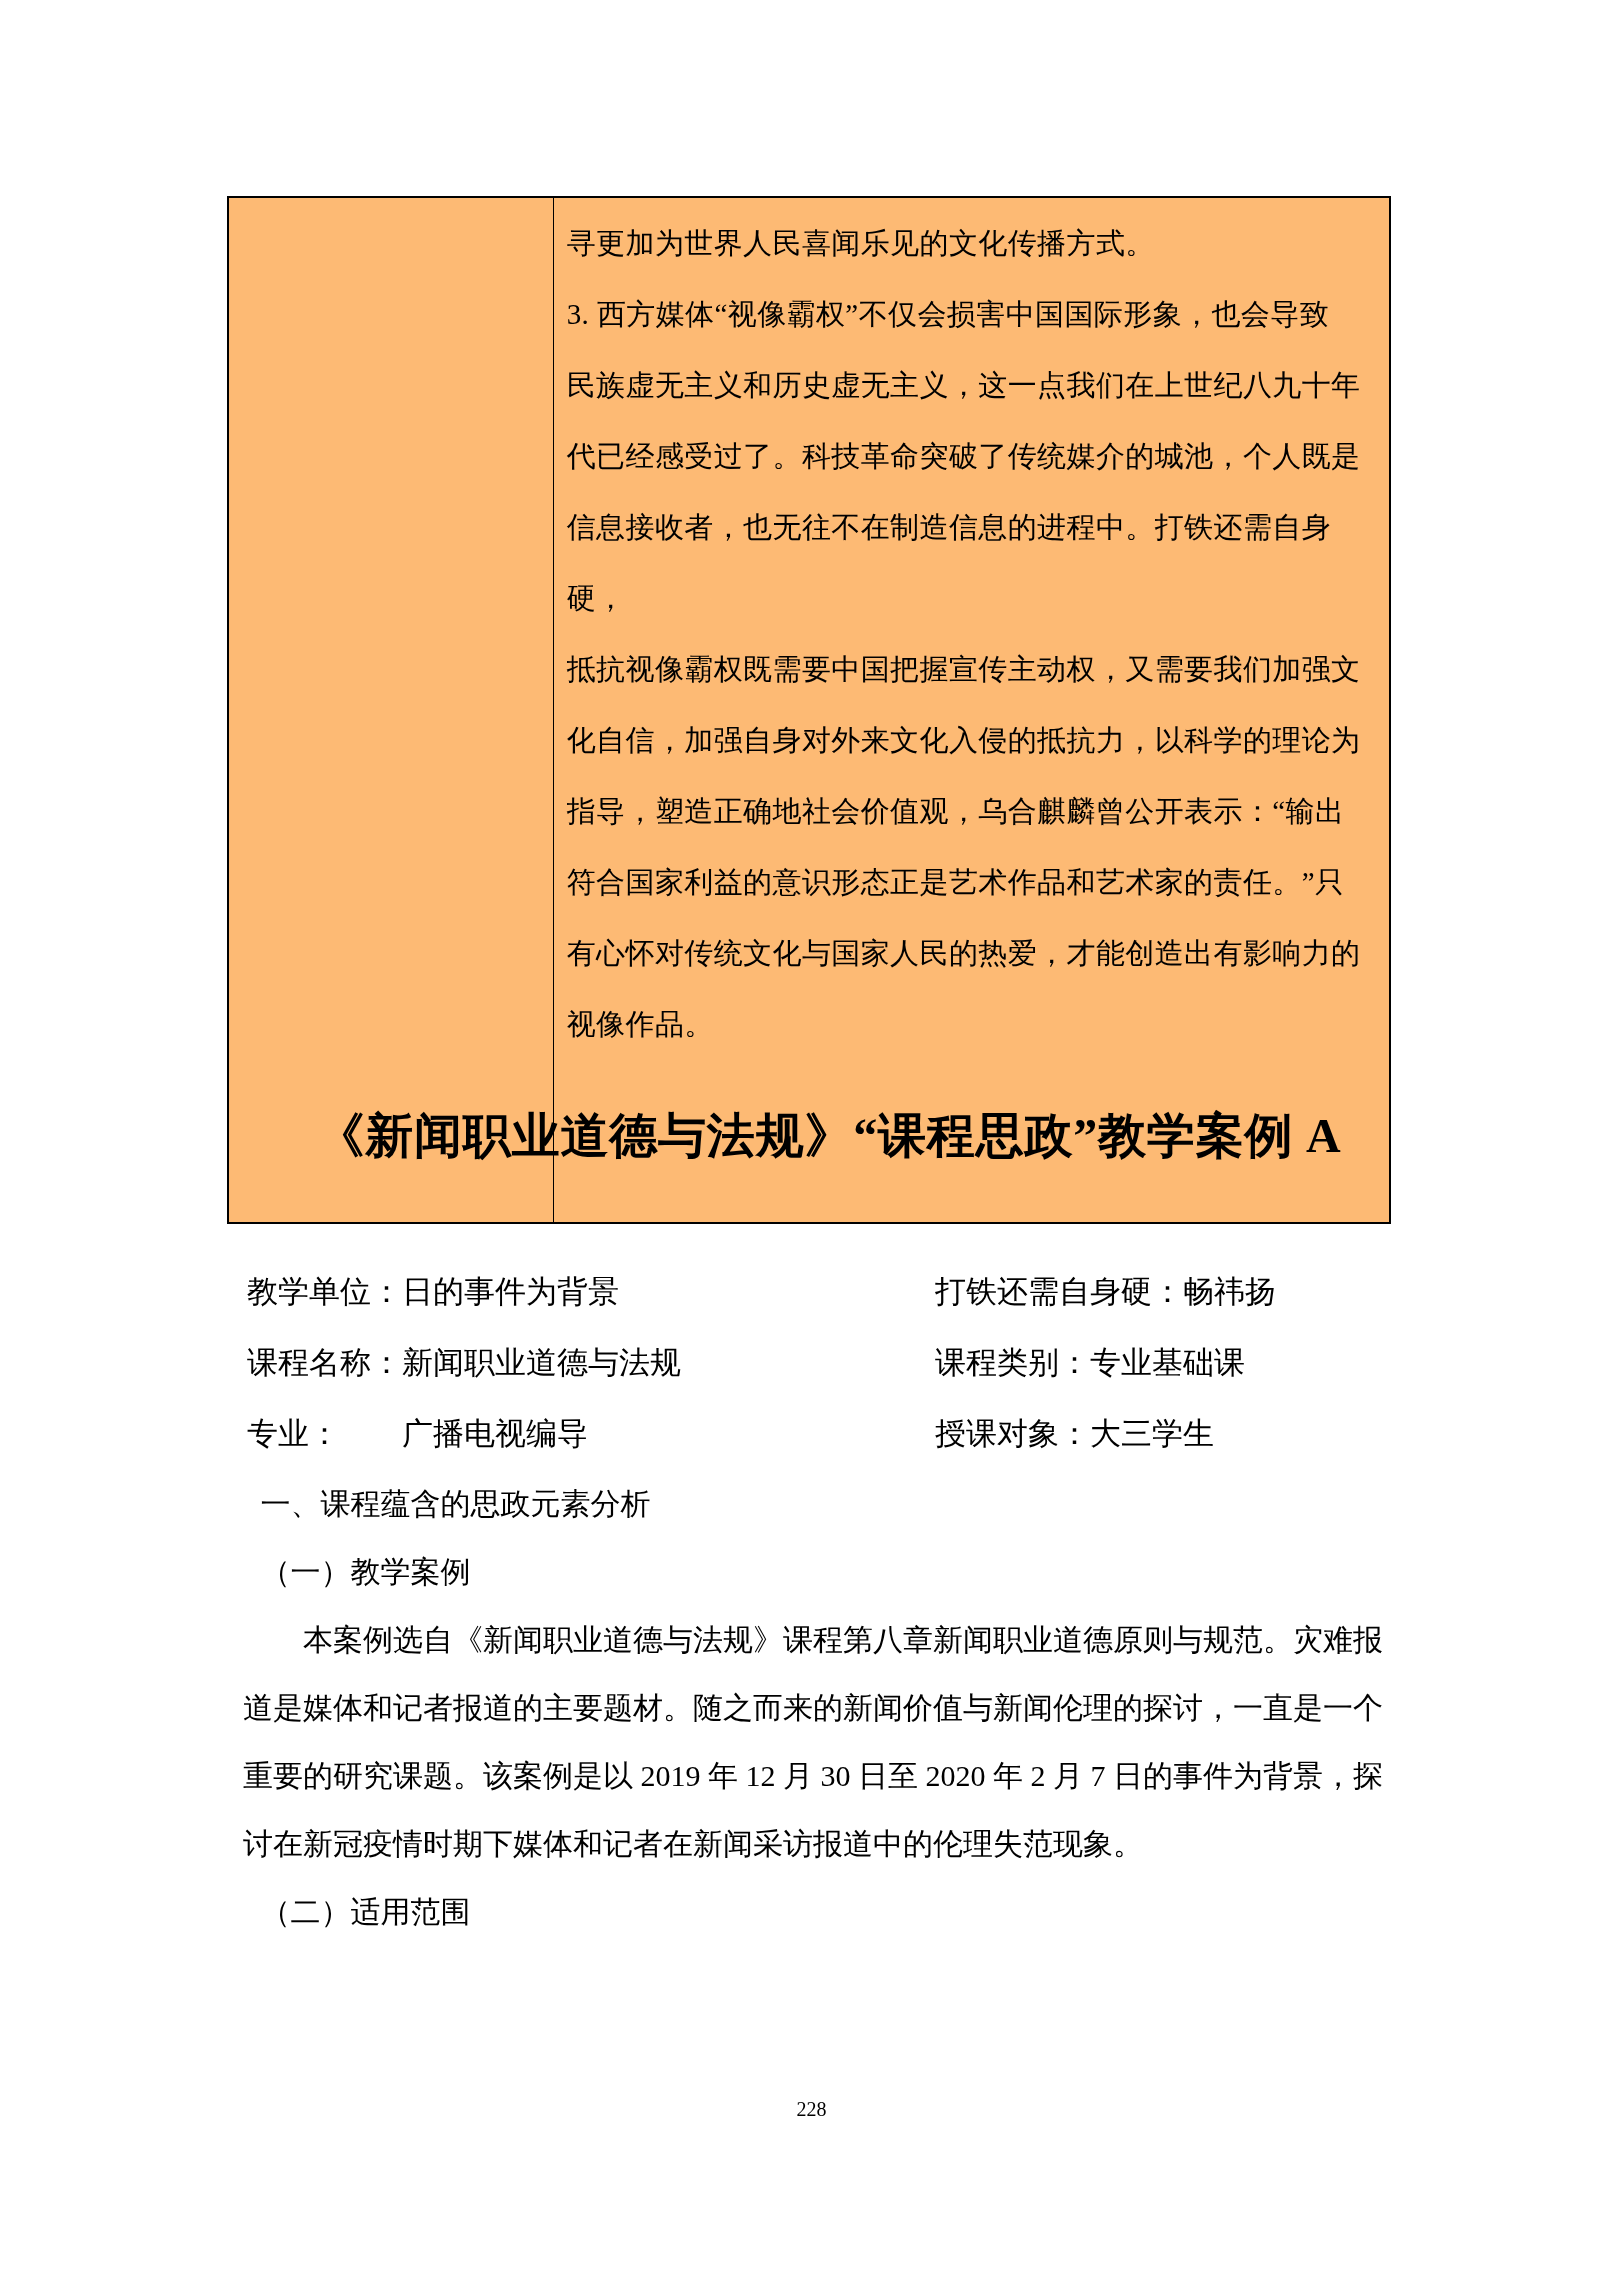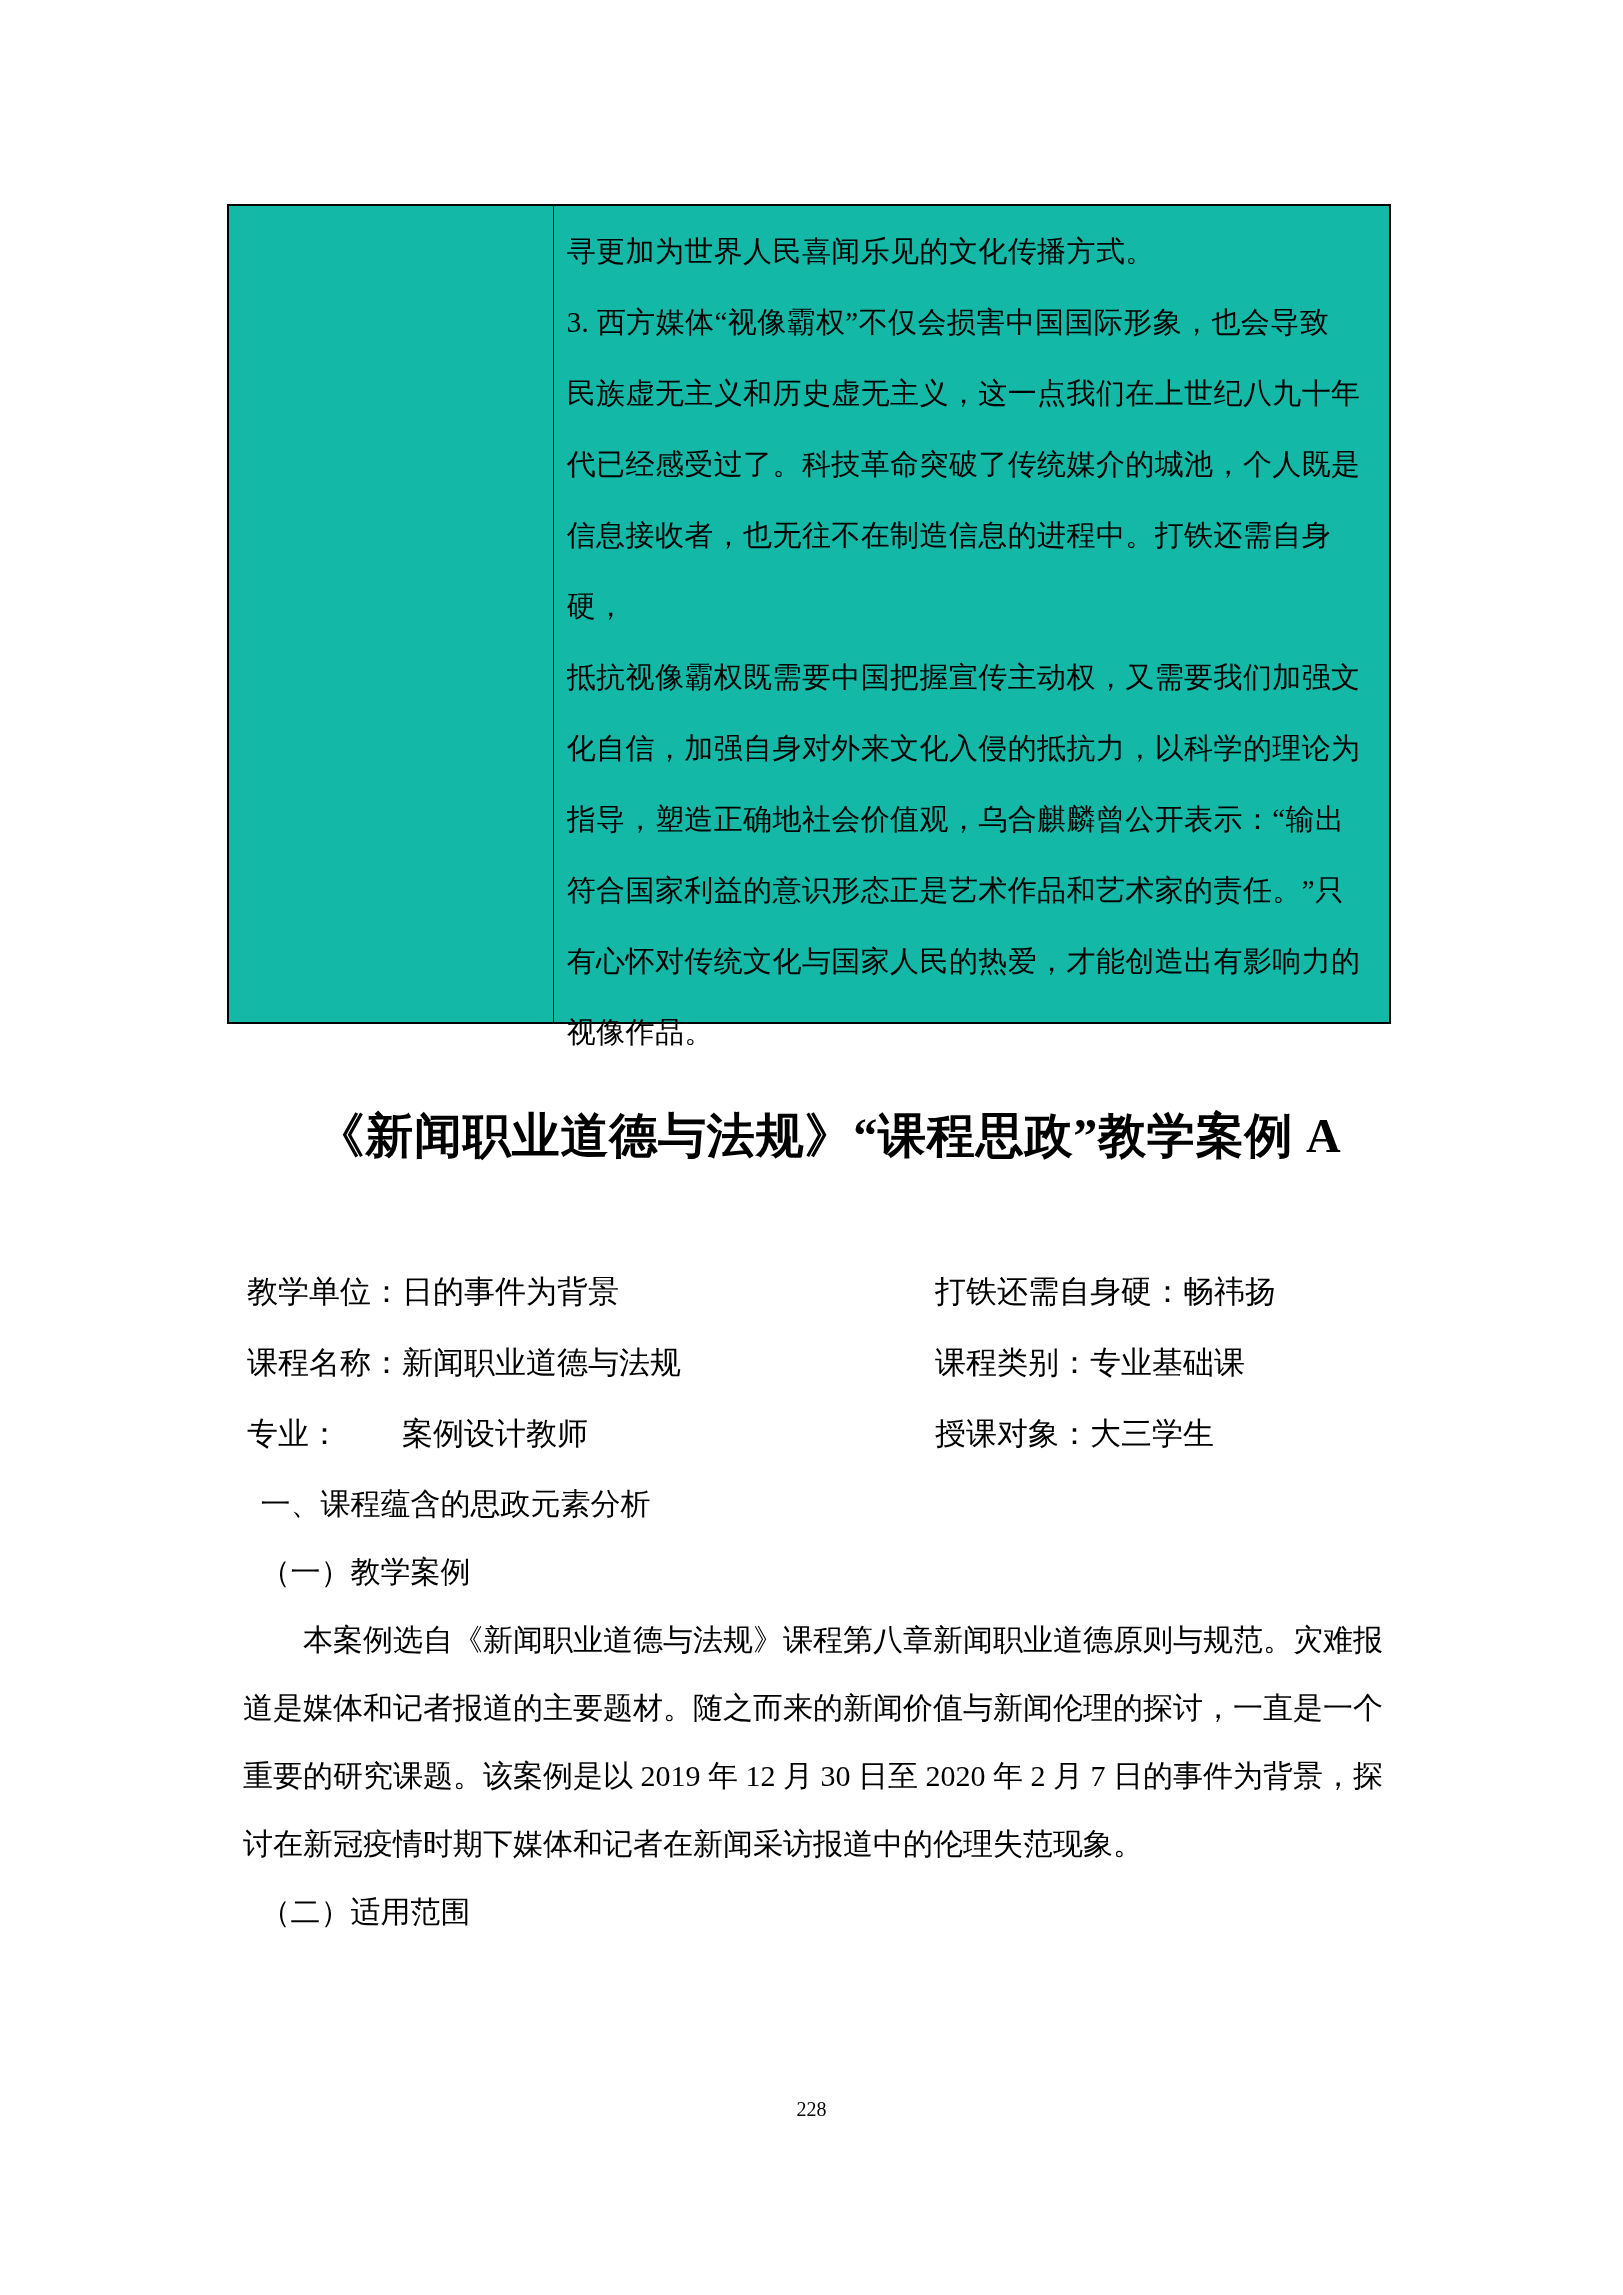--- a/index.html
+++ b/index.html
@@ -12,25 +12,24 @@
     color: #000000;
     font-family: "Liberation Serif", "DejaVu Serif", serif;
     overflow: hidden;
   }
   
   .doc-table {
     position: absolute;
     left: 227px;
     top: 196px;
     width: 1164px;
-    height: 820px;
+    height: 1028px;
     border: 2.4px solid #000000;
     display: flex;
-    background: #14b8a6;
-    margin-top: 8px;
+    background: #fdba74;
   }
   .cell-left {
     width: 325px;
     border-right: 1.6px solid #000000;
     flex: none;
   }
   .cell-right {
     flex: 1;
     padding: 10.3px 8px 0 12.7px;
     font-size: 29px;
@@ -114,21 +113,21 @@
   <div class="meta">
     <div class="meta-row">
       <div class="meta-cell-left">教学单位：日的事件为背景</div>
       <div class="meta-cell-right">打铁还需自身硬：畅祎扬</div>
     </div>
     <div class="meta-row">
       <div class="meta-cell-left">课程名称：新闻职业道德与法规</div>
       <div class="meta-cell-right">课程类别：专业基础课</div>
     </div>
     <div class="meta-row">
-      <div class="meta-cell-left">专业：　　案例设计教师</div>
+      <div class="meta-cell-left">专业：　　广播电视编导</div>
       <div class="meta-cell-right">授课对象：大三学生</div>
     </div>
   </div>
 
   <div class="body-block">
     <div class="sec-heading">一、课程蕴含的思政元素分析</div>
     <div class="sec-heading">（一）教学案例</div>
     <div class="para">本案例选自《新闻职业道德与法规》课程第八章新闻职业道德原则与规范。灾难报
 道是媒体和记者报道的主要题材。随之而来的新闻价值与新闻伦理的探讨，一直是一个
 重要的研究课题。该案例是以 2019 年 12 月 30 日至 2020 年 2 月 7 日的事件为背景，探

